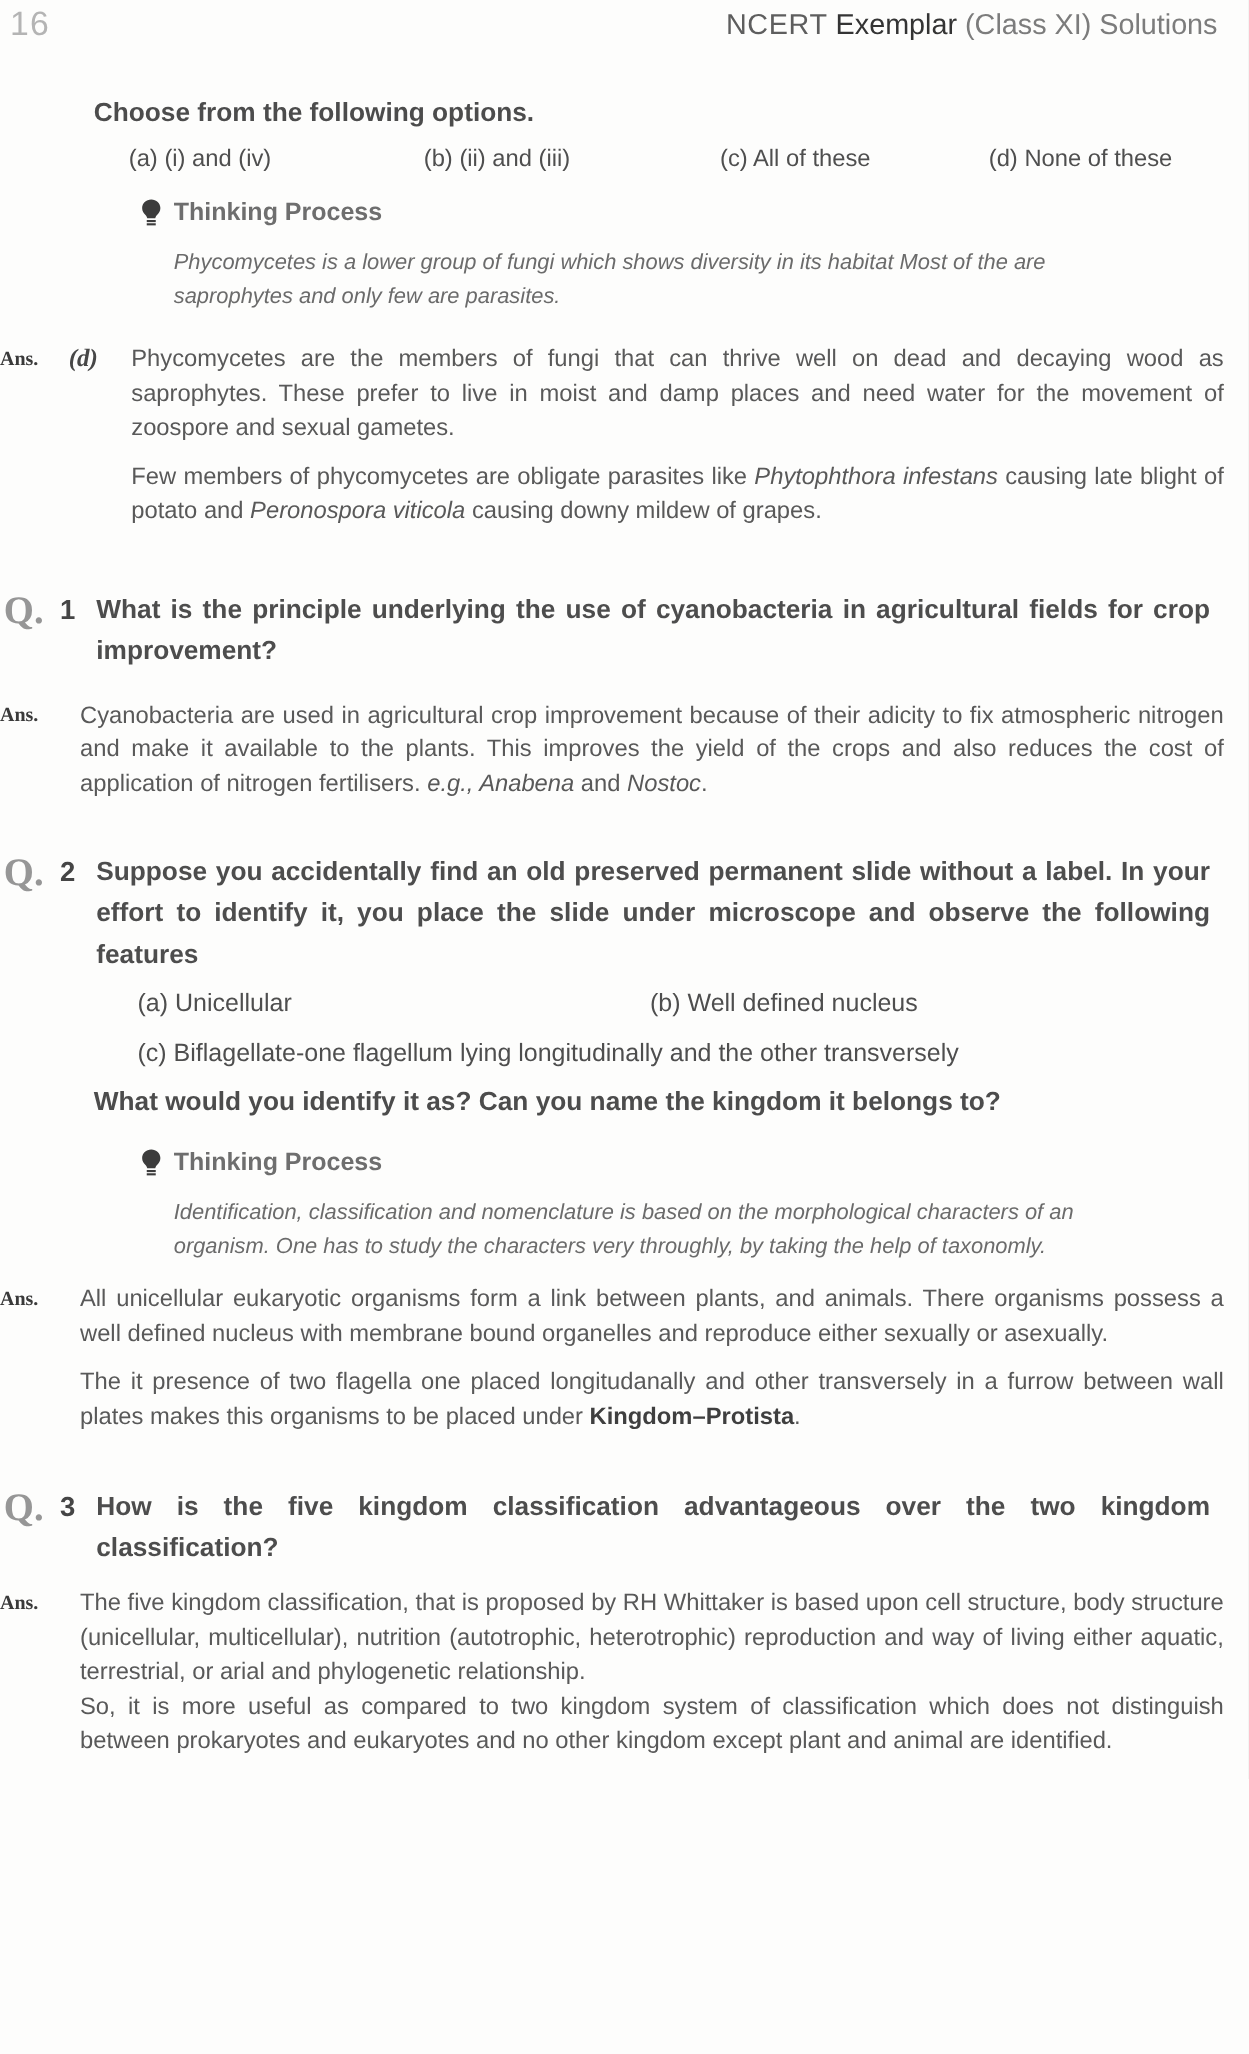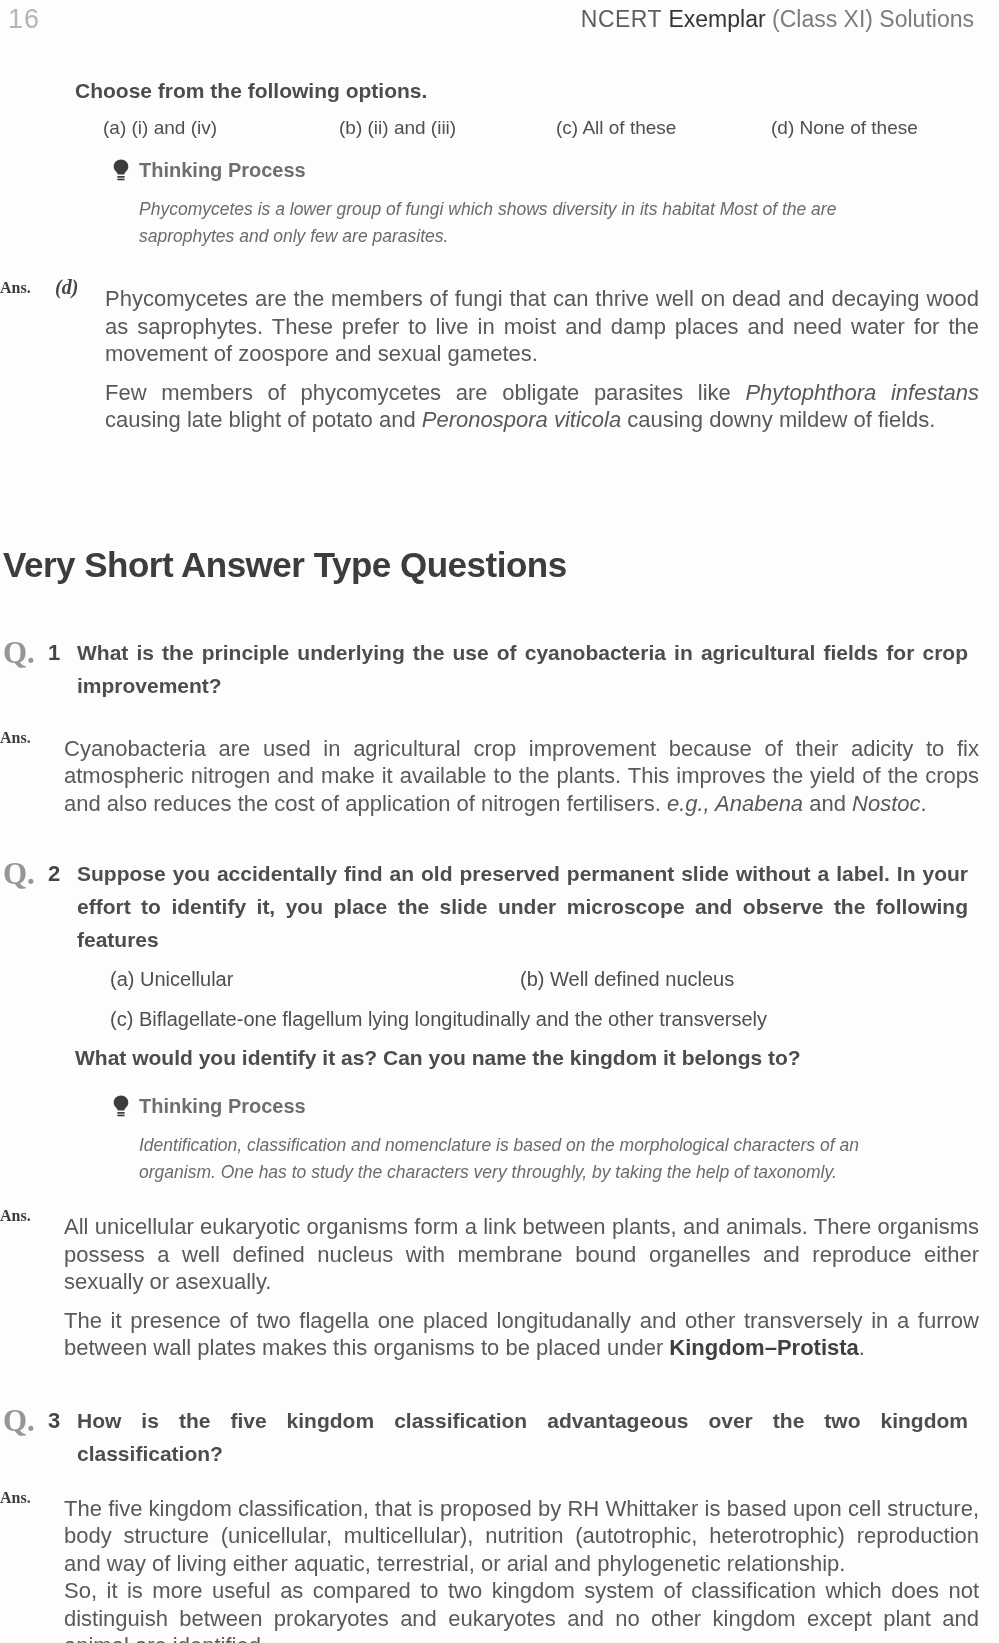--- a/index.html
+++ b/index.html
@@ -19,35 +19,35 @@
   .brand { font-size:23px; color:#7c7c7c; white-space:nowrap; padding-top:2px; }
   .brand .ncert { color:#5e5e5e; letter-spacing:0.5px; }
   .brand .exemplar { font-weight:normal; color:#343434; }
   .brand .brand-rest { color:#7c7c7c; }
   
   .intro { margin:44px 0 0 75px; }
   .prompt { font-size:21px; font-weight:bold; color:#4c4c4c; }
   .options-row { display:flex; margin:14px 0 0 28px; font-size:19px; color:#4f4f4f; }
   .options-row .opt0 { width:236px; }
   .options-row .opt1 { width:217px; }
-  .options-row .opt2 { width:215px; }
+  .options-row .opt2 { width:215px;margin-left:20px; }
   
   .tp { margin:20px 0 0 38px; }
   .tp-title { display:flex; align-items:center; gap:10px; font-size:20px; font-weight:bold; color:#6e6e6e; }
   .bulb { display:inline-flex; width:16px; height:23px; flex:none; }
   .tp-text {
     margin:14px 0 0 26px; width:768px;
     font-style:italic; font-size:17.5px; line-height:27px; color:#6b6b6b;
   }
   
   .ans-row { display:flex; align-items:flex-start; }
   .ans-label { flex:none; width:55px; padding-left:0; font-size:16px; font-weight:bold; color:#3a3a3a; line-height:27px;font-family:Liberation Serif, serif; }
   .ans-label.wide { width:64px; }
   .ans-opt { flex:none; width:50px; font-family:"Liberation Serif", serif; font-style:italic; font-weight:bold; font-size:20px; color:#474747; line-height:27px; }
-  .ans-body { flex:1; padding-right:20px; font-size:22px; line-height:27.5px; color:#595959;margin-top:11px; }
+  .ans-body { flex:1; padding-right:20px; font-size:19px; line-height:27.5px; color:#595959; }
   .ans-body p { text-align:justify; }
   .p-gap { margin-top:11px; }
   .ans-d { margin-top:24px; }
   i { font-style:italic; }
   b.kd { font-weight:bold; color:#3f3f3f; }
   
   .section-title {
     margin:108px 0 0 3px;
     font-size:35px; font-weight:bold; color:#3d3d3d;
     letter-spacing:-0.5px; line-height:46px;
@@ -107,25 +107,24 @@
       </div>
       <div class="tp-text">Phycomycetes is a lower group of fungi which shows diversity in its habitat Most of the are saprophytes and only few are parasites.</div>
     </div>
   </div>
 
   <div class="ans-row ans-d">
     <span class="ans-label">Ans.</span>
     <span class="ans-opt">(d)</span>
     <div class="ans-body">
       <p>Phycomycetes are the members of fungi that can thrive well on dead and decaying wood as saprophytes. These prefer to live in moist and damp places and need water for the movement of zoospore and sexual gametes.</p>
-      <p class="p-gap"><span>Few members of phycomycetes are obligate parasites like </span><i>Phytophthora infestans</i><span> causing late blight of potato and </span><i>Peronospora viticola</i><span> causing downy mildew of fields.</span></p>
+      <p class="p-gap"><span>Few members of phycomycetes are obligate parasites like </span><i>Phytophthora infestans</i><span> causing late blight of potato and </span><i>Peronospora viticola</i><span> causing downy mildew of grapes.</span></p>
     </div>
   </div>
 
-  <h1 class="section-title">Very Short Answer Type Questions</h1>
 
   <div class="q-row q1">
     <span class="q-badge">Q.</span>
     <span class="q-num">1</span>
     <div class="q-text">What is the principle underlying the use of cyanobacteria in agricultural fields for crop improvement?</div>
   </div>
   <div class="ans-row ans1">
     <span class="ans-label wide">Ans.</span>
     <div class="ans-body">
       <p><span>Cyanobacteria are used in agricultural crop improvement because of their adicity to fix atmospheric nitrogen and make it available to the plants. This improves the yield of the crops and also reduces the cost of application of nitrogen fertilisers. </span><i>e.g., Anabena</i><span> and </span><i>Nostoc</i><span>.</span></p>

